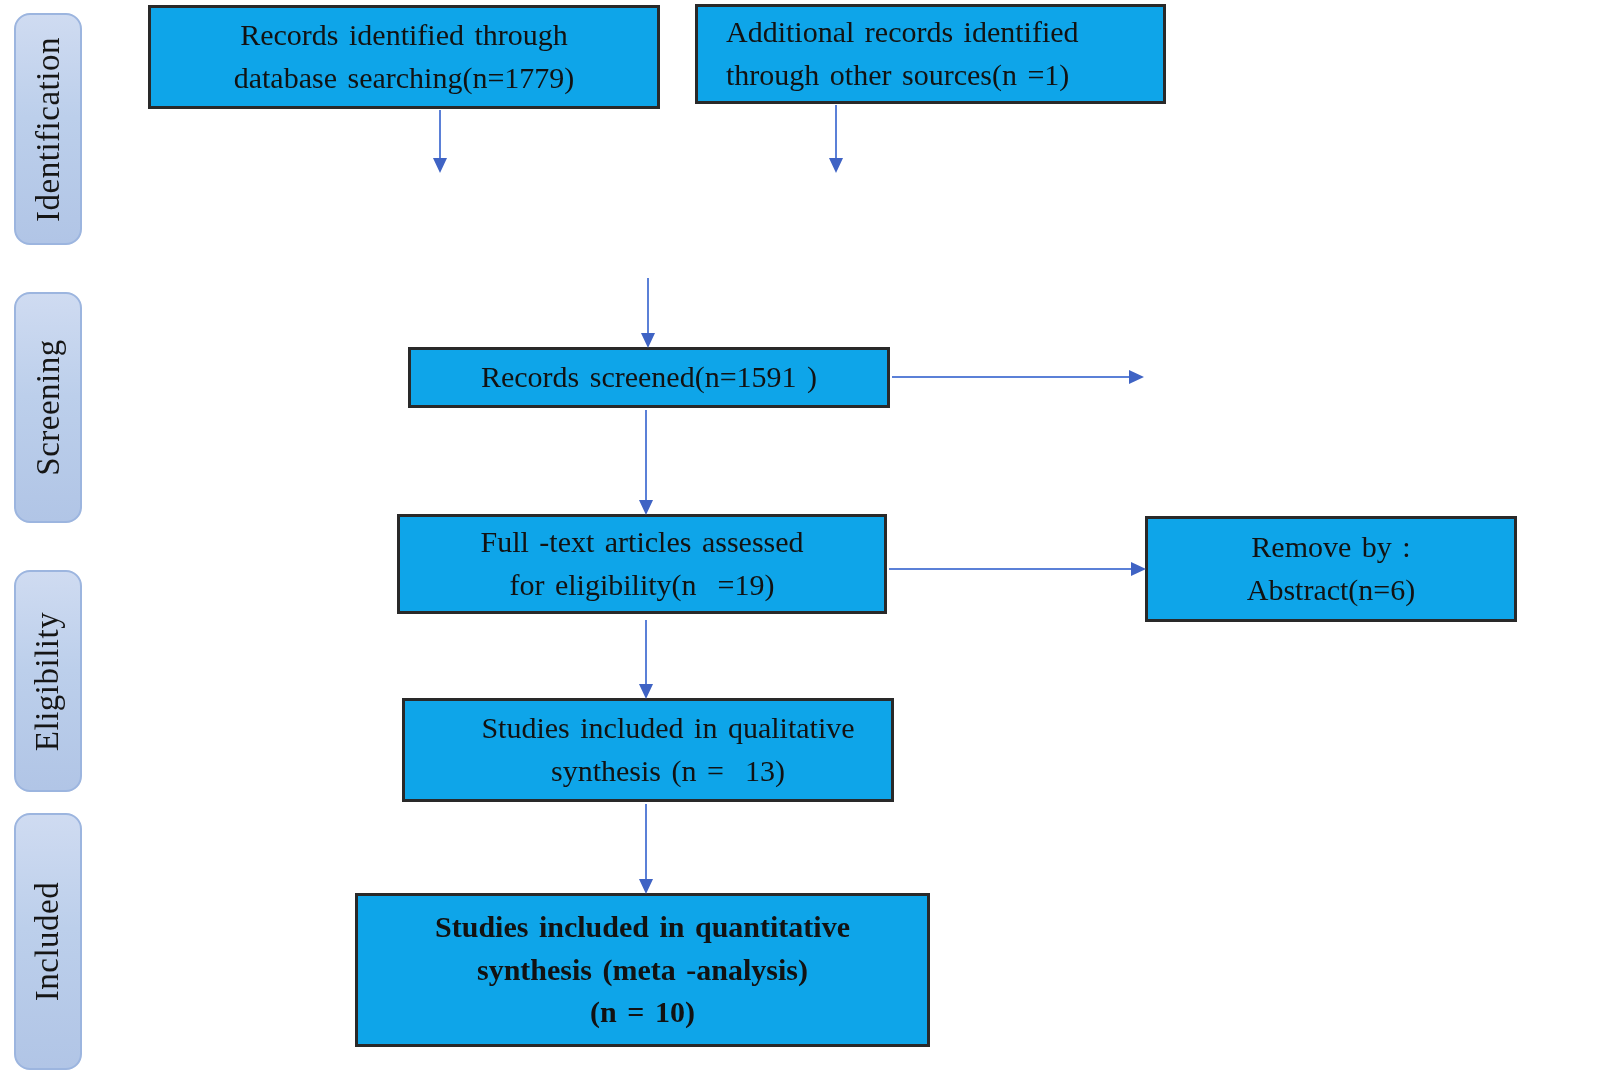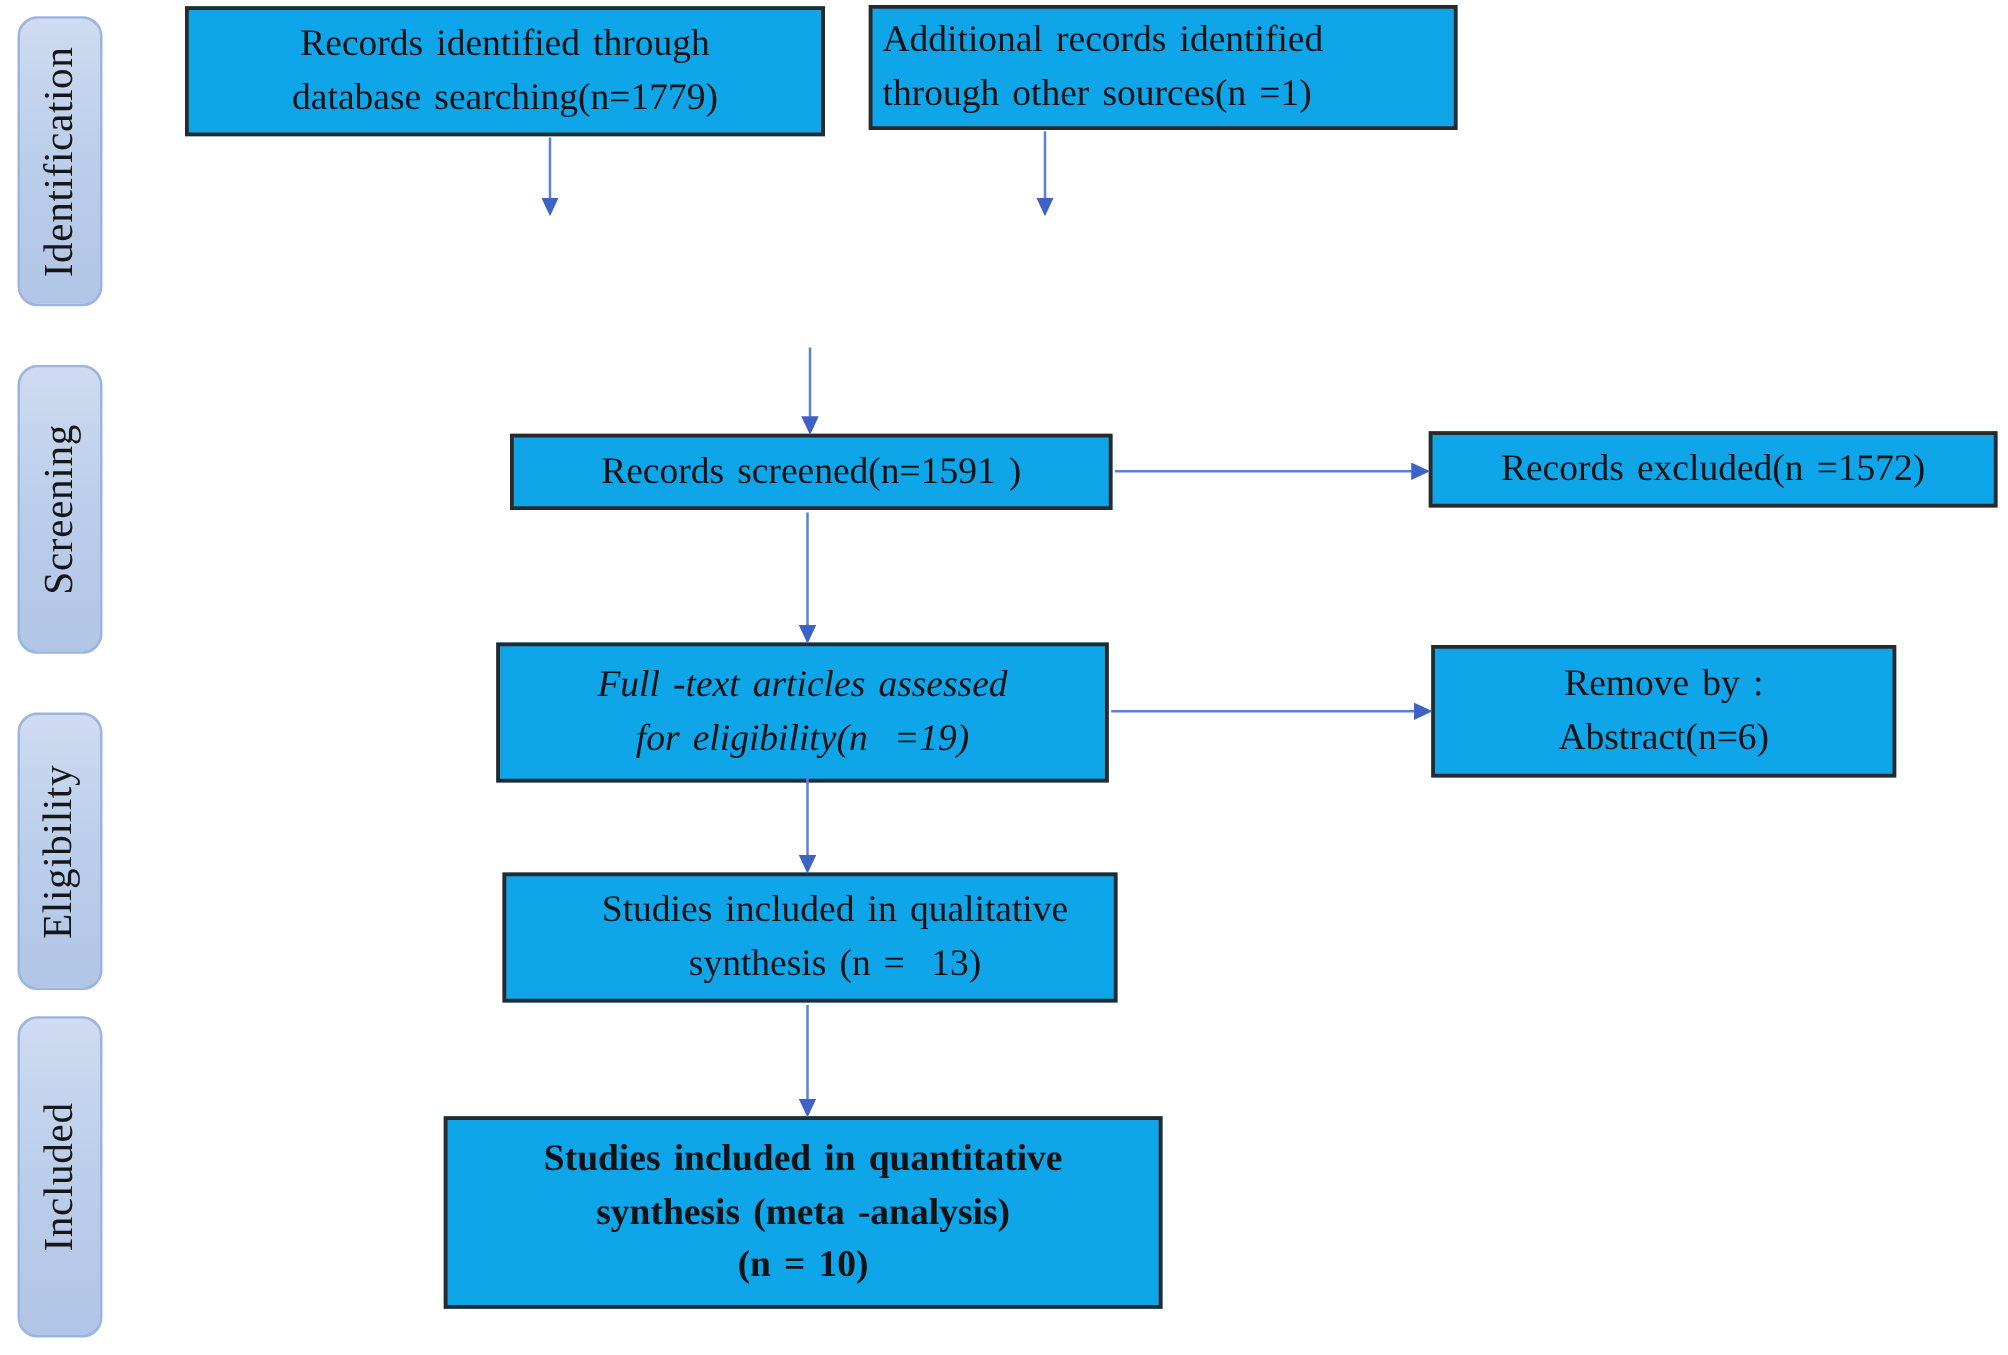--- a/index.html
+++ b/index.html
@@ -23,21 +23,21 @@
   
   .fbox {
     position:absolute; border:3px solid #292929; background:#0ea5e9;
     display:flex; align-items:center; justify-content:center;
     box-sizing:border-box; font-size:30px; line-height:1.42;
   }
   .fbox .txt {
     white-space:pre-wrap; text-align:center; word-spacing:3px; display:block;
   }
   .fbox.align-left { justify-content:flex-start; }
-  .fbox.align-left .txt { text-align:left; padding-left:8px; }
+  .fbox.align-left .txt { text-align:left; padding-left:28px; }
   
   svg.arrows {
     position:absolute; left:0; top:0; width:1606px; height:1084px;
     pointer-events:none;
   }
   svg.arrows line { stroke:#5b80d7; stroke-width:2; }
 </style>
 </head>
 <body>
 
@@ -64,25 +64,22 @@
   <div class="fbox align-left" style="left:695px;top:4px;width:471px;height:100px;">
     <span class="txt">Additional records identified
 through other sources(n =1)</span>
   </div>
 
 
   <div class="fbox" style="left:408px;top:347px;width:482px;height:61px;justify-content:center;">
     <span class="txt">Records screened(n=1591 )</span>
   </div>
 
-  <div class="fbox" style="left:1143px;top:345px;width:455px;height:61px;">
-    <span class="txt">Records excluded(n =1572)</span>
-  </div>
 
-  <div class="fbox" style="left:397px;top:514px;width:490px;height:112px;font-style:italic;">
+  <div class="fbox" style="left:397px;top:514px;width:490px;height:100px;">
     <span class="txt">Full -text articles assessed
 for eligibility(n  =19)</span>
   </div>
 
   <div class="fbox" style="left:1145px;top:516px;width:372px;height:106px;">
     <span class="txt">Remove by :
 Abstract(n=6)</span>
   </div>
 
   <div class="fbox" style="left:402px;top:698px;width:492px;height:104px;padding-left:40px;">

